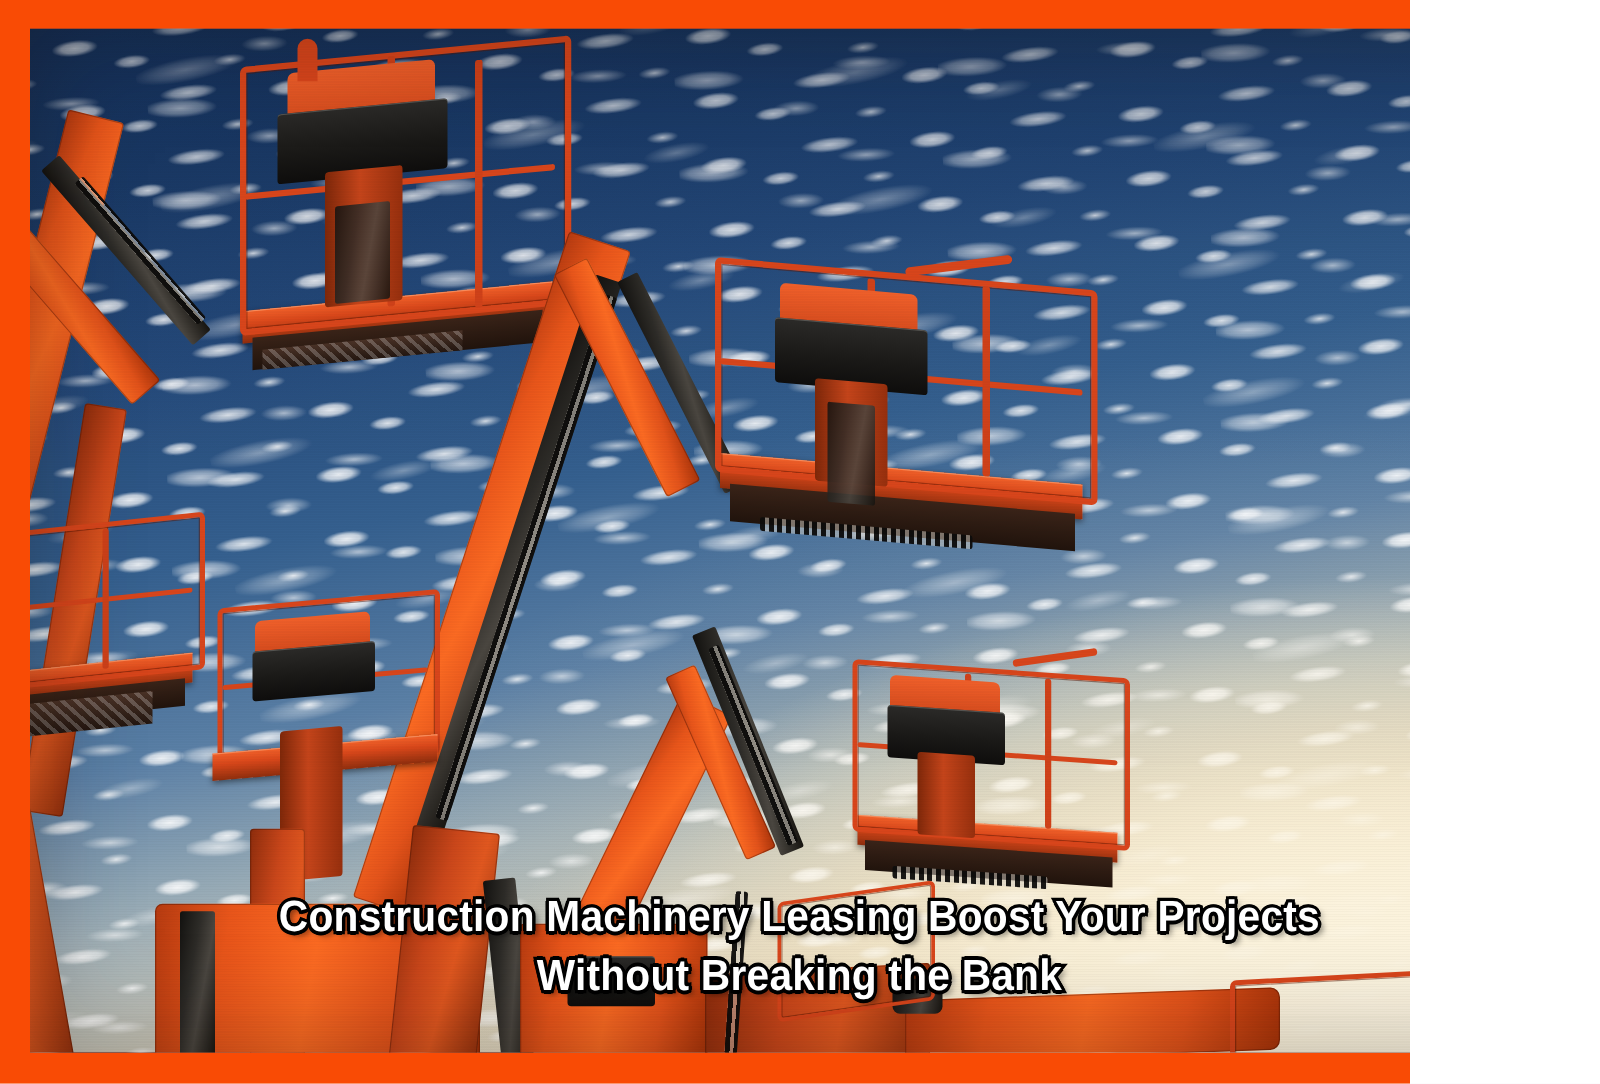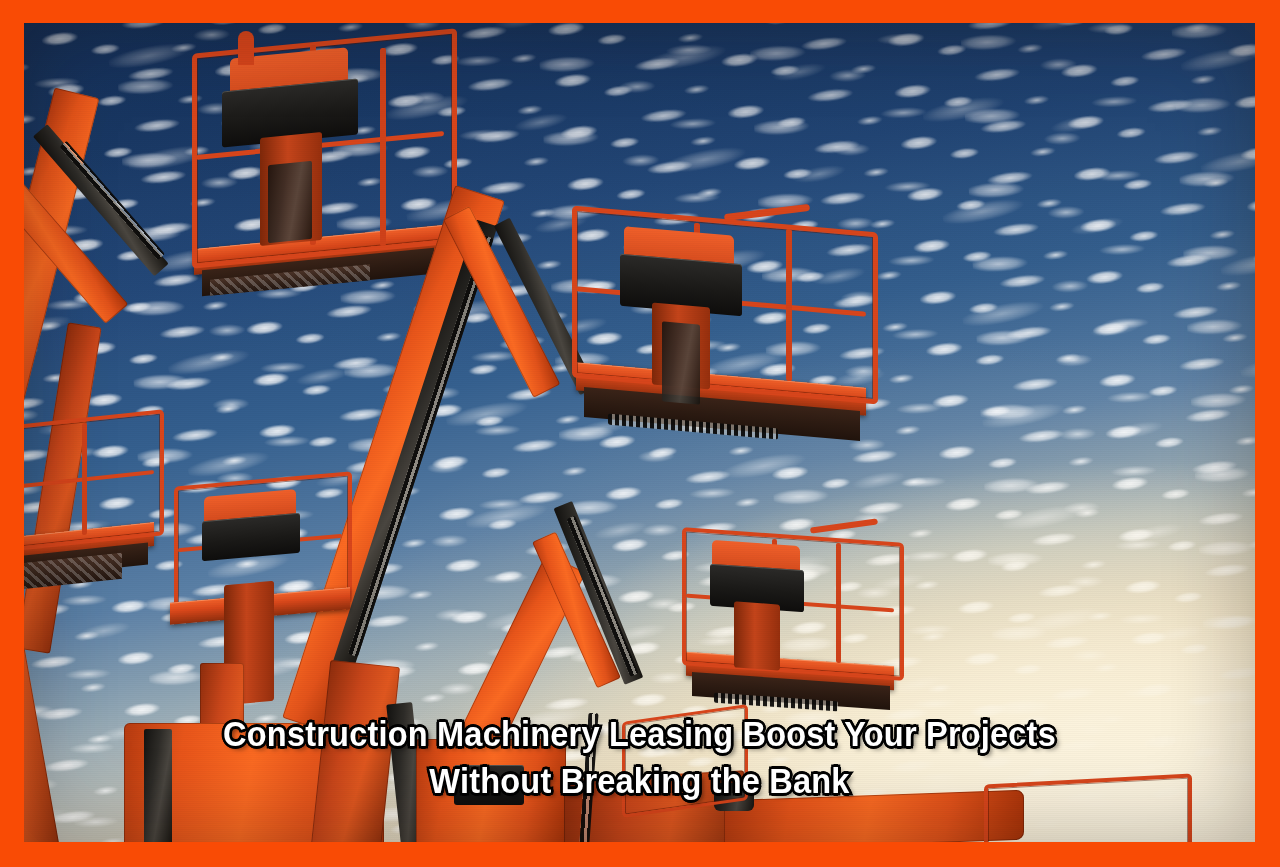--- a/index.html
+++ b/index.html
@@ -7,21 +7,21 @@
     margin: 0;
     padding: 0;
     background: #ffffff;
   }
   body {
     font-family: "Liberation Sans", sans-serif;
   }
 
   .page {
     position: relative;
-    width: 1280px;
+    width: 1128px;
     height: 867px;
     overflow: hidden;
     box-sizing: border-box;
   }
 
   
   .frame {
     position: absolute;
     inset: 0;
     background: #f94b05;

